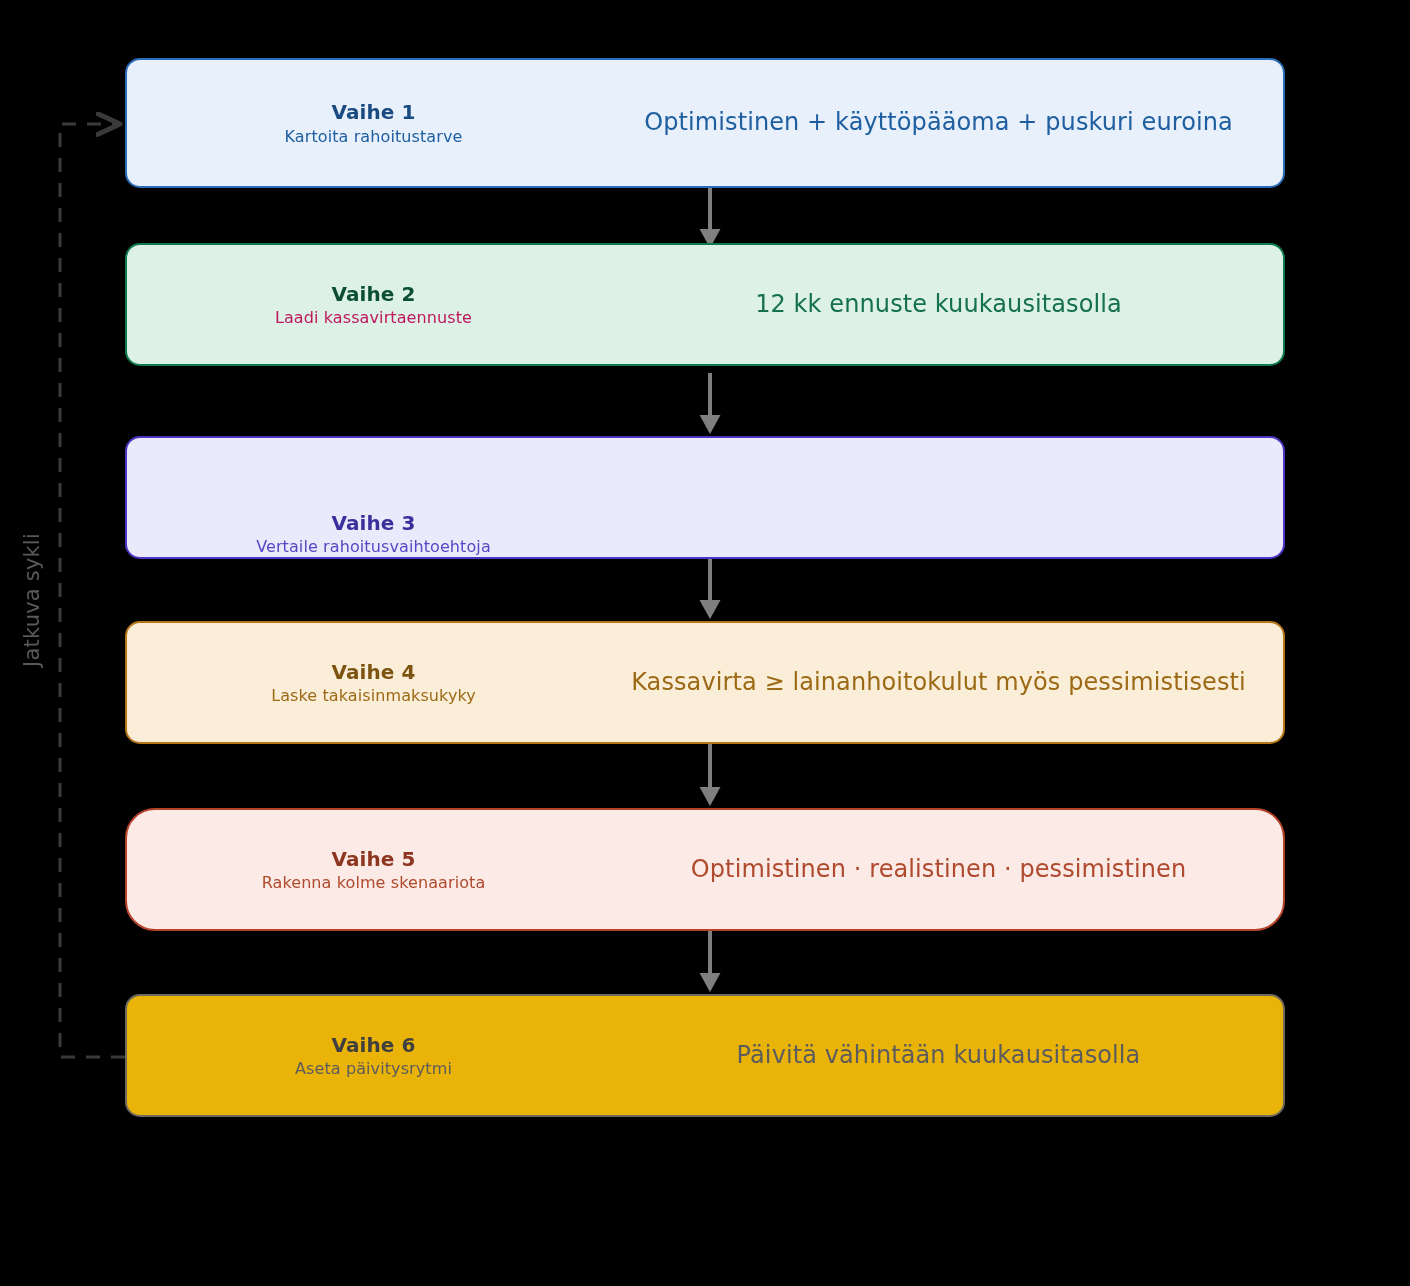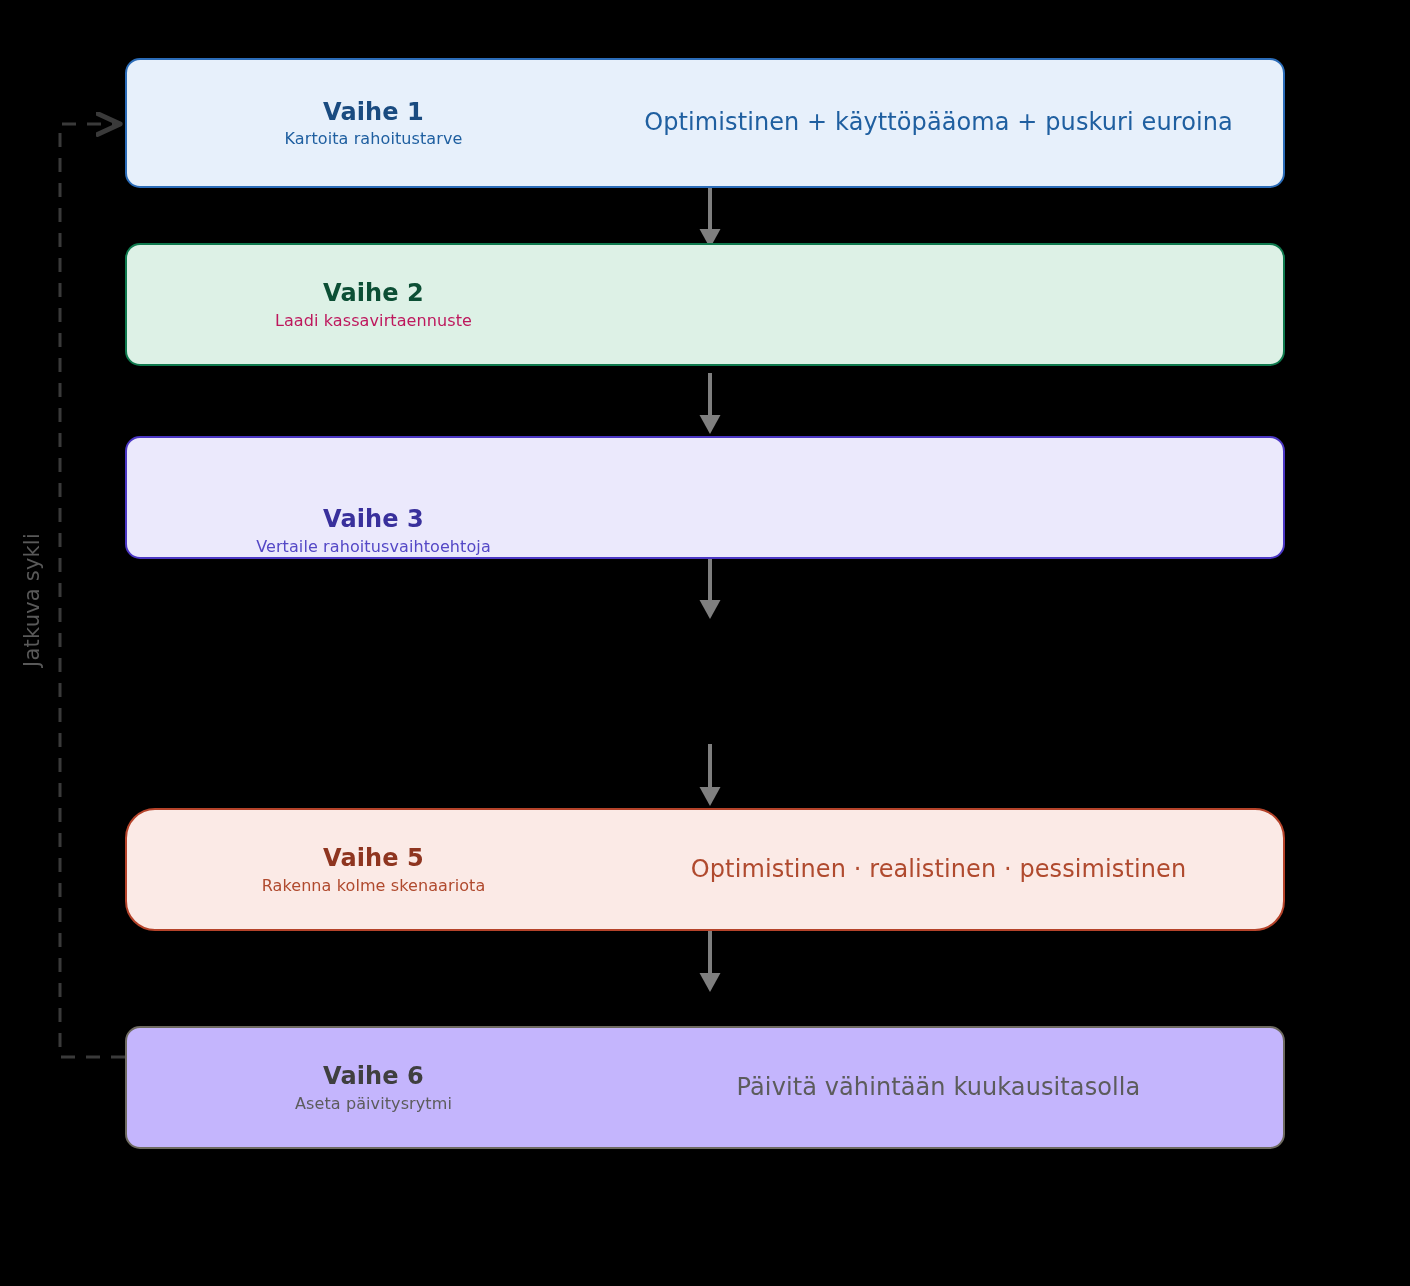--- a/index.html
+++ b/index.html
@@ -72,21 +72,21 @@
   }
   .col-right {
     flex: 1 1 auto;
     display: flex;
     align-items: center;
     justify-content: center;
     padding-right: 18px;
     box-sizing: border-box;
   }
   .step-title {
-    font-size: 24px;
+    font-size: 20px;
     font-weight: bold;
     line-height: 1.32;
     letter-spacing: 0.1px;
   }
   .step-sub {
     font-size: 16px;
     font-weight: normal;
     line-height: 1.32;
     letter-spacing: 0.1px;
   }
@@ -137,39 +137,51 @@
   <svg class="connector" style="top:188px;" viewBox="0 0 32 62" xmlns="http://www.w3.org/2000/svg">
     <path d="M16,0 L16,44" stroke="#7f7f7f" stroke-width="4" fill="none"></path>
     <path d="M16,60 L5.5,41 L26.5,41 Z" fill="#7f7f7f"></path>
   </svg>
 
   <div class="step" style="top:243px; height:123px; background:#ddf1e6; border-color:#0f7a4e;">
     <div class="col-left">
       <div class="step-title" style="color:#0c4f35;">Vaihe 2</div>
       <div class="step-sub" style="color:#be185d;">Laadi kassavirtaennuste</div>
     </div>
+    <div class="col-right">
+      <div class="step-detail" style="color:#14714c;">12 kk ennuste kuukausitasolla</div>
+    </div>
   </div>
 
   <svg class="connector" style="top:373px; height:63px;" viewBox="0 0 32 63" xmlns="http://www.w3.org/2000/svg">
     <path d="M16,0 L16,45" stroke="#7f7f7f" stroke-width="4" fill="none"></path>
     <path d="M16,61 L5.5,42 L26.5,42 Z" fill="#7f7f7f"></path>
   </svg>
 
   <div class="step" style="top:436px; height:123px; background:#ebe9fc; border-color:#4b37c4;align-items:flex-end;">
     <div class="col-left">
       <div class="step-title" style="color:#39309c;">Vaihe 3</div>
       <div class="step-sub" style="color:#5448c6;">Vertaile rahoitusvaihtoehtoja</div>
     </div>
   </div>
 
   <svg class="connector" style="top:559px; height:62px;" viewBox="0 0 32 62" xmlns="http://www.w3.org/2000/svg">
     <path d="M16,0 L16,44" stroke="#7f7f7f" stroke-width="4" fill="none"></path>
     <path d="M16,60 L5.5,41 L26.5,41 Z" fill="#7f7f7f"></path>
   </svg>
 
+  <div class="step" style="top:621px; height:123px; background:#fbeed8; border-color:#b5761a;">
+    <div class="col-left">
+      <div class="step-title" style="color:#7c5310;">Vaihe 4</div>
+      <div class="step-sub" style="color:#9c6a16;">Laske takaisinmaksukyky</div>
+    </div>
+    <div class="col-right">
+      <div class="step-detail" style="color:#9c6a16;">Kassavirta ≥ lainanhoitokulut myös pessimistisesti</div>
+    </div>
+  </div>
 
   <svg class="connector" style="top:744px; height:64px;" viewBox="0 0 32 64" xmlns="http://www.w3.org/2000/svg">
     <path d="M16,0 L16,46" stroke="#7f7f7f" stroke-width="4" fill="none"></path>
     <path d="M16,62 L5.5,43 L26.5,43 Z" fill="#7f7f7f"></path>
   </svg>
 
   <div class="step" style="top:808px; height:123px; background:#fbeae6; border-color:#b5432a;border-radius:30px;">
     <div class="col-left">
       <div class="step-title" style="color:#8e3520;">Vaihe 5</div>
       <div class="step-sub" style="color:#b04a2e;">Rakenna kolme skenaariota</div>
@@ -177,21 +189,21 @@
     <div class="col-right">
       <div class="step-detail" style="color:#b04a2e;">Optimistinen · realistinen · pessimistinen</div>
     </div>
   </div>
 
   <svg class="connector" style="top:931px; height:63px;" viewBox="0 0 32 63" xmlns="http://www.w3.org/2000/svg">
     <path d="M16,0 L16,45" stroke="#7f7f7f" stroke-width="4" fill="none"></path>
     <path d="M16,61 L5.5,42 L26.5,42 Z" fill="#7f7f7f"></path>
   </svg>
 
-  <div class="step" style="top:994px; height:123px; background:#c4b5fd; border-color:#6e6a60;margin-top:32px;">
+  <div class="step" style="top:994px; height:123px; background:#eab308; border-color:#6e6a60;">
     <div class="col-left">
       <div class="step-title" style="color:#3f3f3f;">Vaihe 6</div>
       <div class="step-sub" style="color:#5c5c5c;">Aseta päivitysrytmi</div>
     </div>
     <div class="col-right">
       <div class="step-detail" style="color:#5c5c5c;">Päivitä vähintään kuukausitasolla</div>
     </div>
   </div>
 
 </div>

